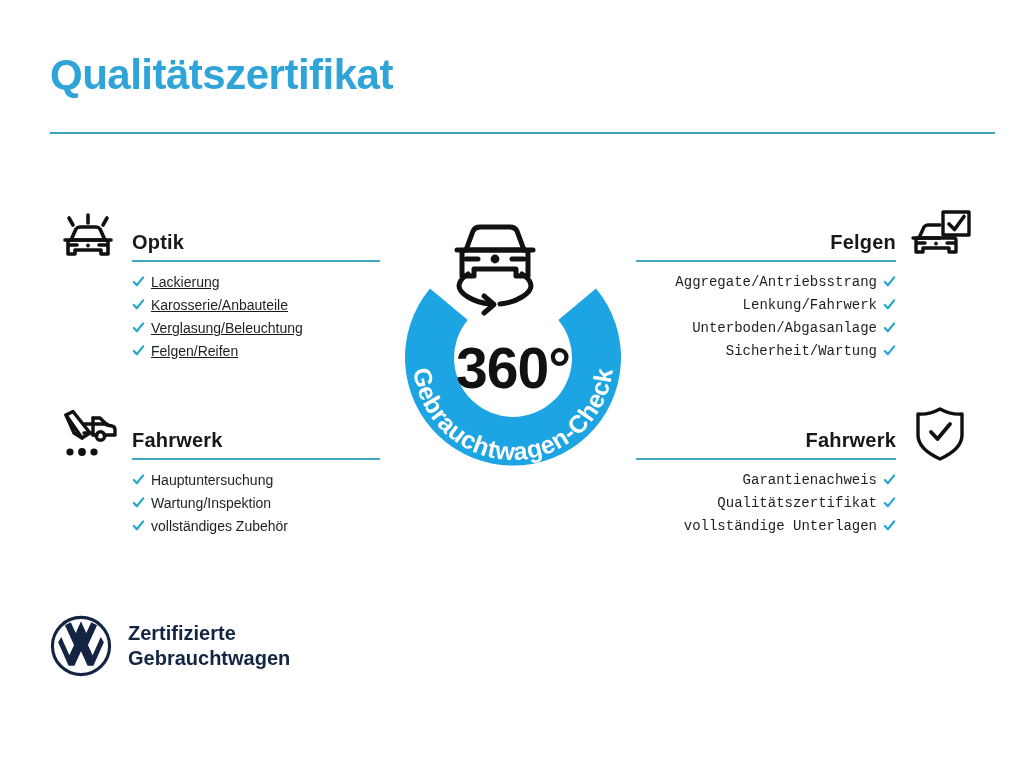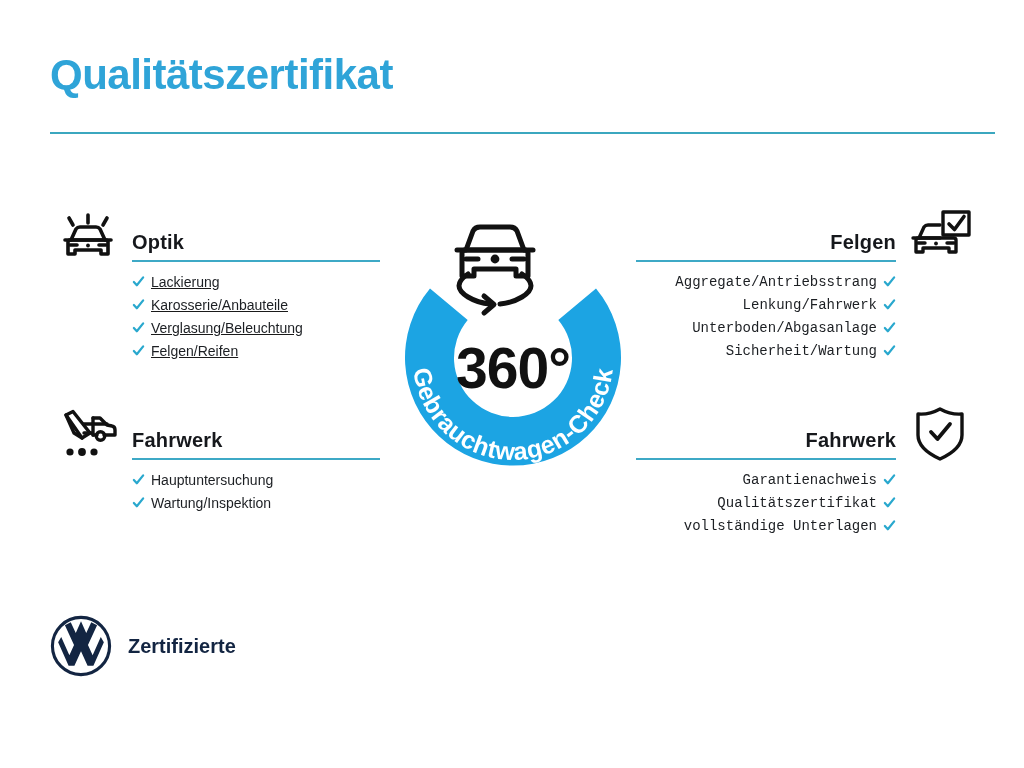--- a/index.html
+++ b/index.html
@@ -227,20 +227,26 @@
         <svg class="chk" viewBox="0 0 14 14" fill="none" stroke="#29A8CE" stroke-width="2.4" stroke-linecap="round" stroke-linejoin="round">
             <path d="M2 7.5 L5.2 11 L12 2.5"></path>
           </svg>
         <span class="li-label">Hauptuntersuchung</span>
       </li>
       <li>
         <svg class="chk" viewBox="0 0 14 14" fill="none" stroke="#29A8CE" stroke-width="2.4" stroke-linecap="round" stroke-linejoin="round">
             <path d="M2 7.5 L5.2 11 L12 2.5"></path>
           </svg>
         <span class="li-label">Wartung/Inspektion</span>
+      </li>
+      <li>
+        <svg class="chk" viewBox="0 0 14 14" fill="none" stroke="#29A8CE" stroke-width="2.4" stroke-linecap="round" stroke-linejoin="round">
+            <path d="M2 7.5 L5.2 11 L12 2.5"></path>
+          </svg>
+        <span class="li-label">vollständiges Zubehör</span>
       </li>
     </ul>
   </div>
 
   <div class="section sec-technik right">
     <div class="sec-head">
       <div class="sec-icon">
         <svg width="66" height="56" viewBox="0 0 66 56" fill="none" stroke="#111" stroke-width="3.4" stroke-linecap="round" stroke-linejoin="round">
           <path d="M12 30 L17 19 Q18.5 17 21 17 L33 17"></path>
           <path d="M6 30 L33 30"></path>
@@ -373,16 +379,17 @@
                L11.6 22.6
                L20.0 41.6
                L24.8 31.0
                L15.4 10.6
                L21.4 7.6
                L26.6 18.6
                Z" fill="#132542"></path>
     </svg>
     <div class="footer-text">
       <div>Zertifizierte</div>
+      <div>Gebrauchtwagen</div>
     </div>
   </div>
 
 </div>
 
 </body></html>

